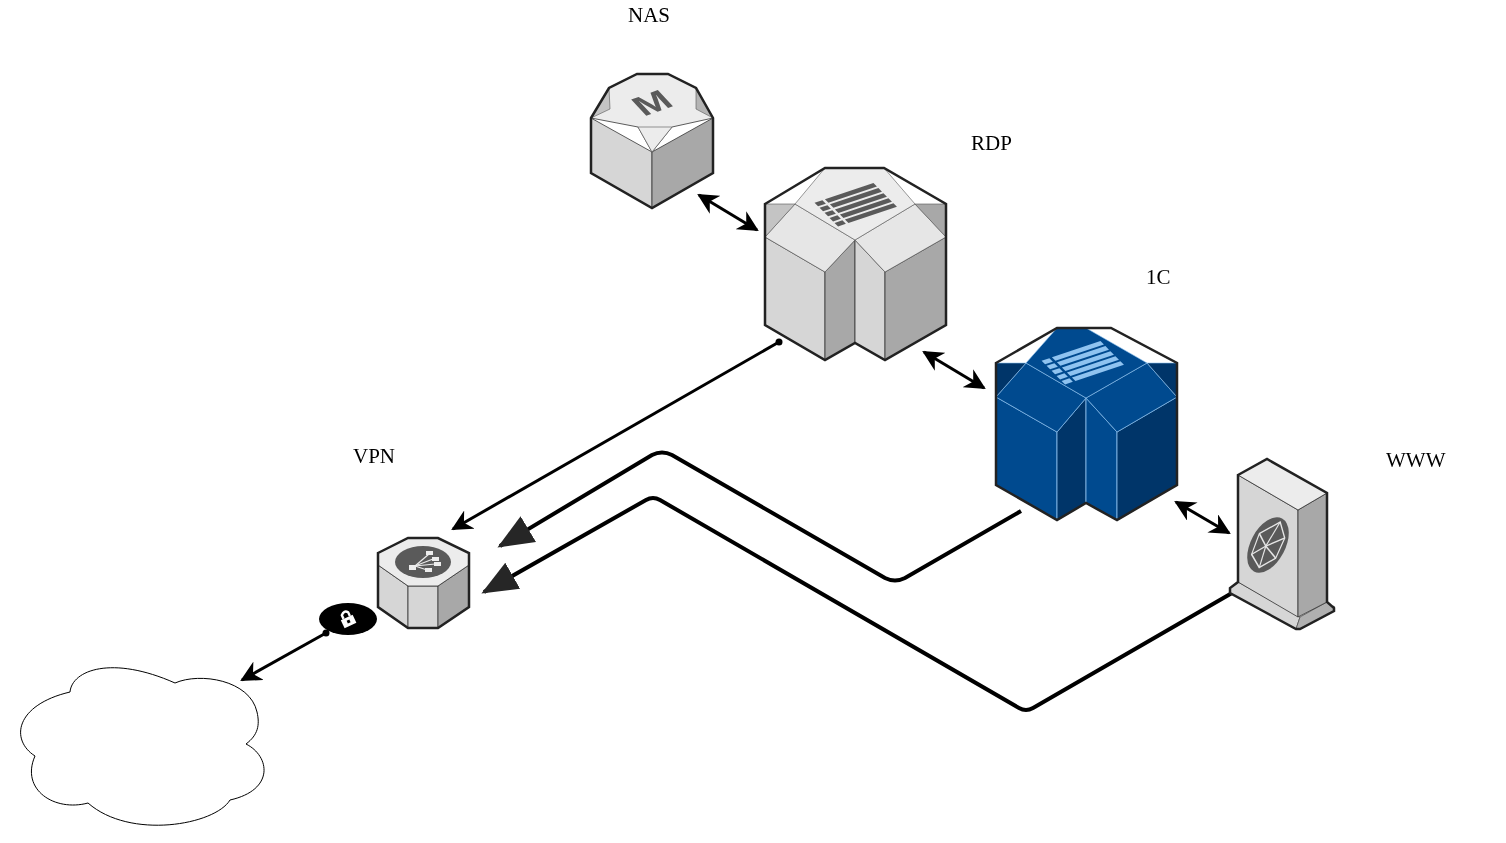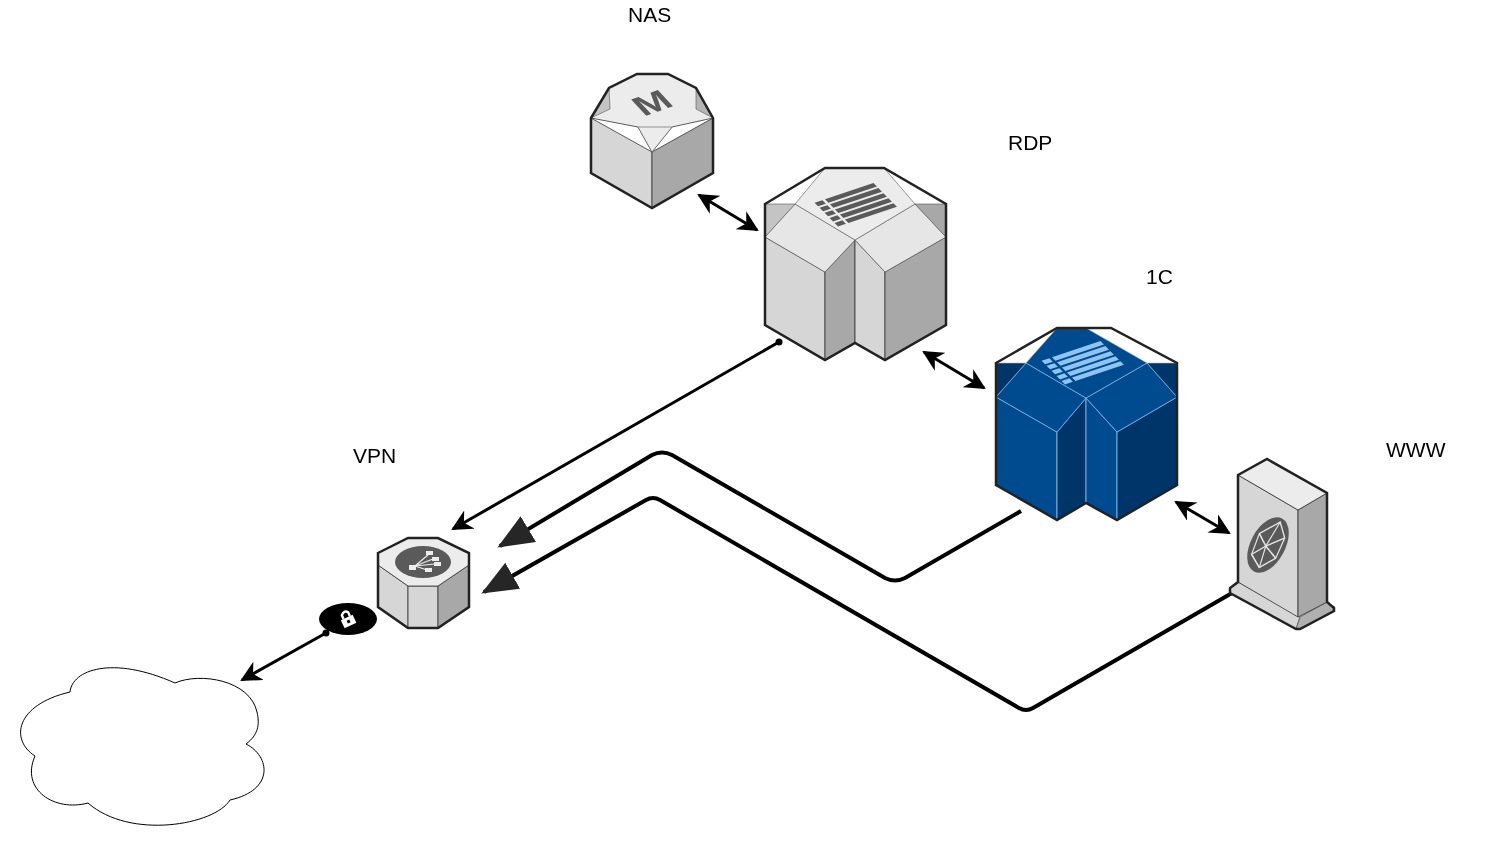--- a/index.html
+++ b/index.html
@@ -1,26 +1,26 @@
 <!DOCTYPE html>
 <html><head>
   <meta charset="utf-8">
   <style>
     html, body { margin: 0; padding: 0; background: #ffffff; }
     body { width: 1506px; height: 843px; position: relative; overflow: hidden; font-family: "Liberation Sans", sans-serif; }
     #canvas { position: absolute; left: 0; top: 0; }
-    .label { position: absolute; font-family: Liberation Sans, sans-serif; font-size: 21px; color: #000; white-space: nowrap; }
+    .label { position: absolute; font-family: Liberation Serif, serif; font-size: 21px; color: #000; white-space: nowrap; }
   </style>
 </head>
 <body>
 
 <div class="label" style="left:628px; top:3px;">NAS</div>
-<div class="label" style="left:1008px; top:131px;">RDP</div>
+<div class="label" style="left:971px; top:131px;">RDP</div>
 <div class="label" style="left:1146px; top:265px;">1C</div>
-<div class="label" style="left:1386px; top:438px;">WWW</div>
+<div class="label" style="left:1386px; top:448px;">WWW</div>
 <div class="label" style="left:353px; top:444px;">VPN</div>
 
 <svg id="canvas" width="1506" height="843" viewBox="0 0 1506 843">
   <defs>
     <marker id="arrowSmall" viewBox="0 0 10 10" refX="9" refY="5" markerWidth="7" markerHeight="7" orient="auto-start-reverse">
       <path d="M0,0 L10,5 L0,10 L3,5 z" fill="#000"></path>
     </marker>
     <marker id="arrowBig" viewBox="0 0 12 10" refX="11" refY="5" markerWidth="9" markerHeight="9" orient="auto">
       <path d="M0,0 L12,5 L0,10 z" fill="#262626"></path>
     </marker>

